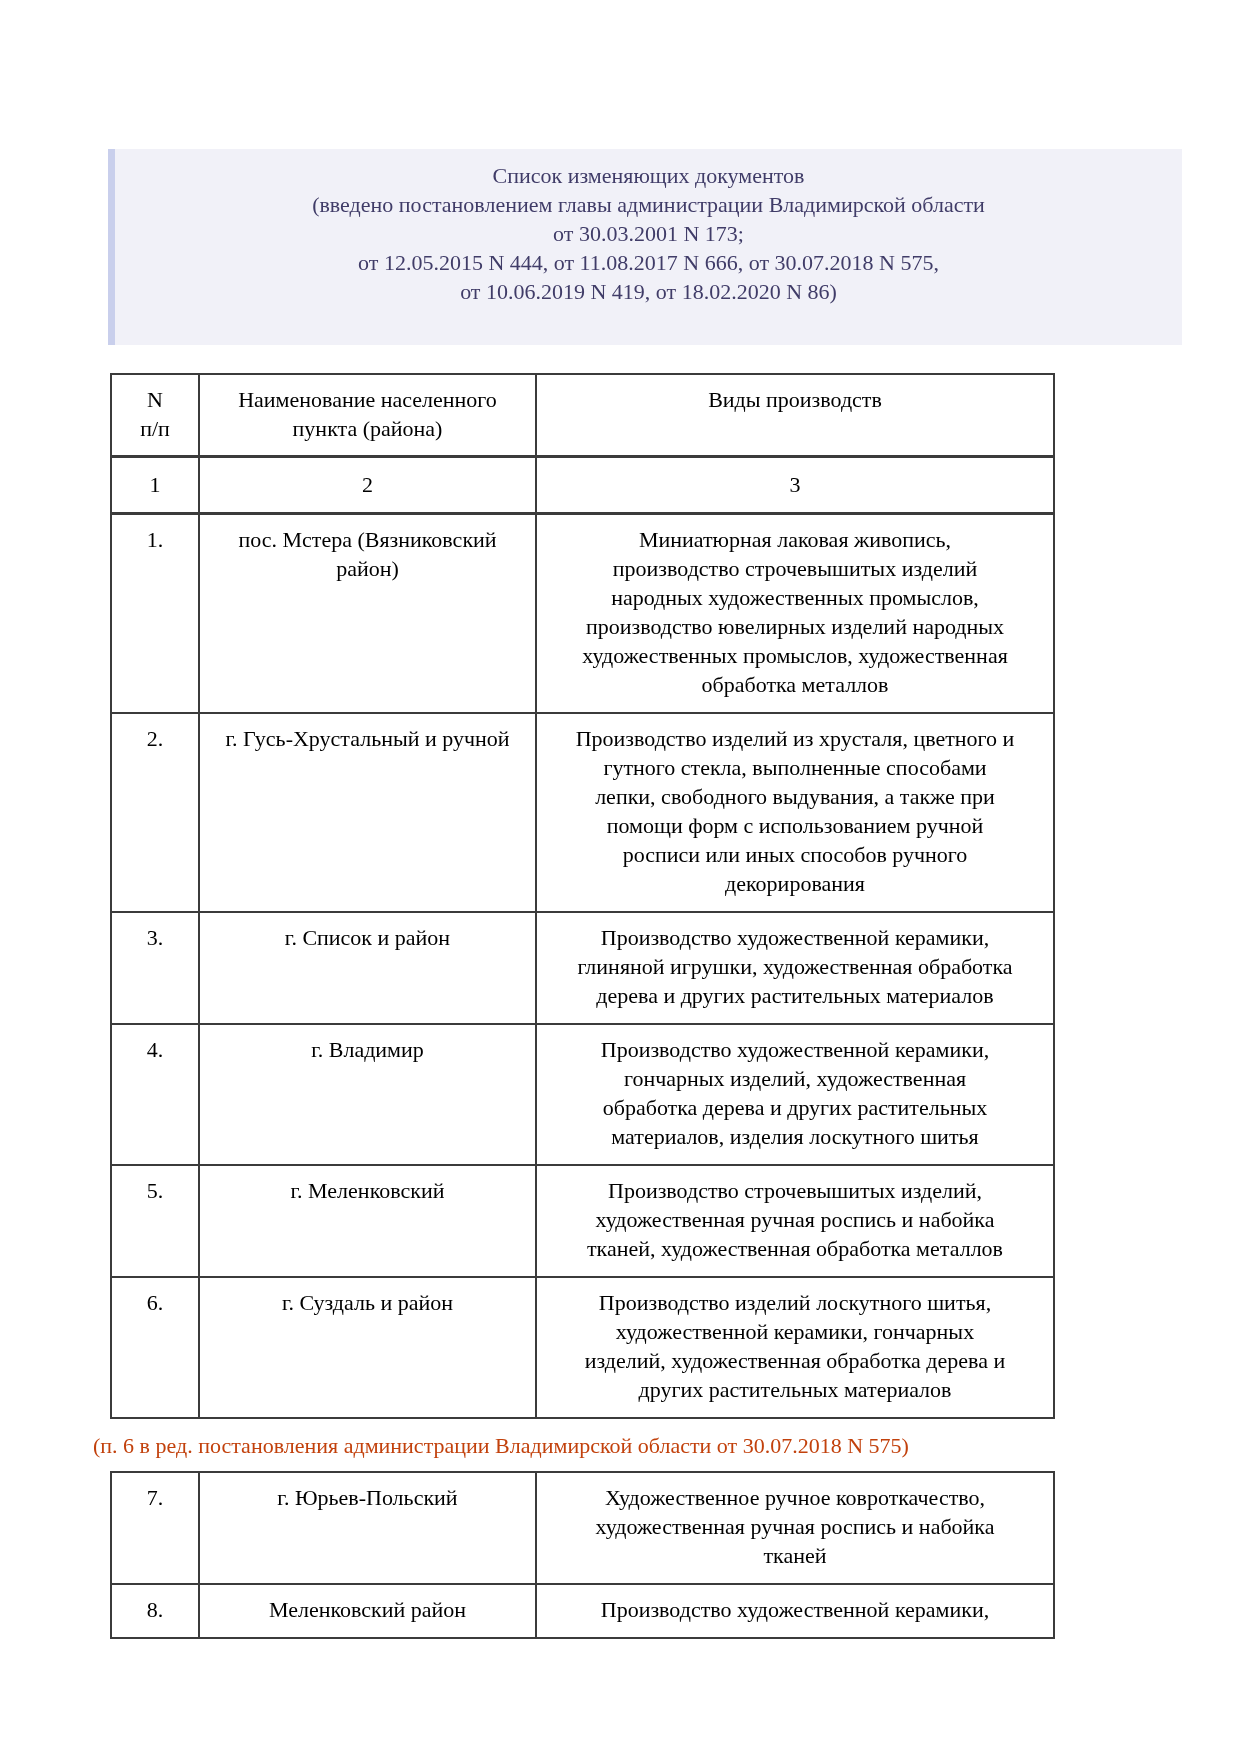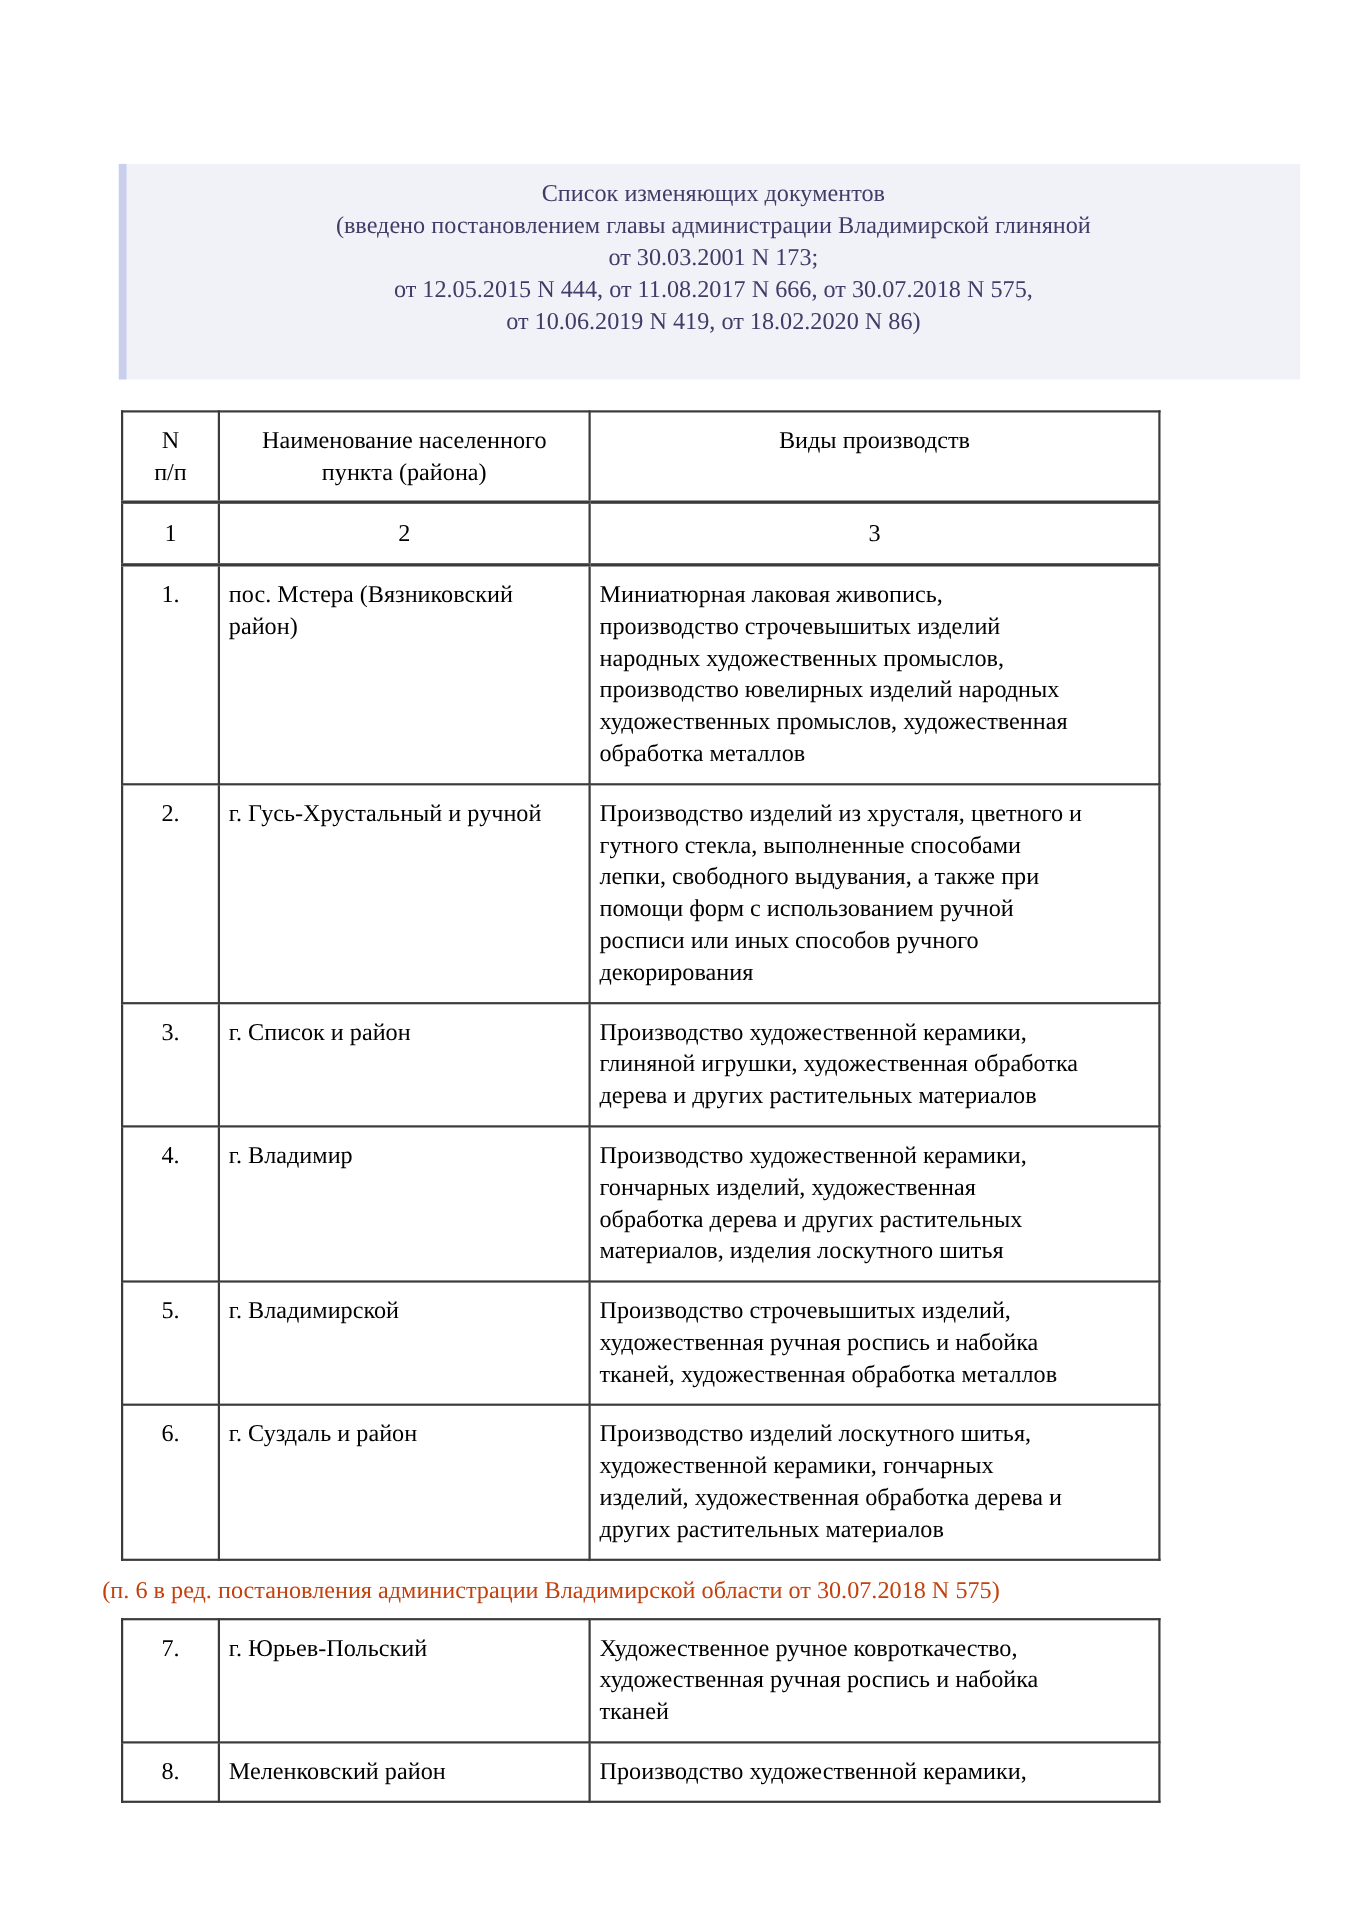--- a/index.html
+++ b/index.html
@@ -43,38 +43,38 @@
     text-align: center;
     border-bottom-width: 3px;
     padding: 10px 6px 12px 6px;
   }
   tr.nums-row td {
     text-align: center;
     border-bottom-width: 3px;
     padding: 12px 8px 13px 8px;
   }
   td.num-col { text-align: center; }
-  .pre { white-space: pre-line; }
+  .pre { white-space: pre-line; text-align: center; }
 
   .row6-note {
     margin-left: -17px;
     padding: 12px 0 11px 0;
     color: #c2410c;
     font-size: 22px; line-height: 29px;
     white-space: nowrap;
   }
 </style>
 </head>
 <body>
 
 <div class="page">
 
   <div class="amend-block">
     <div class="amend-line">Список изменяющих документов</div>
-    <div class="amend-line">(введено постановлением главы администрации Владимирской глиняной</div>
+    <div class="amend-line">(введено постановлением главы администрации Владимирской области</div>
     <div class="amend-line">от 30.03.2001 N 173;</div>
     <div class="amend-line">от 12.05.2015 N 444, от 11.08.2017 N 666, от 30.07.2018 N 575,</div>
     <div class="amend-line">от 10.06.2019 N 419, от 18.02.2020 N 86)</div>
   </div>
 
   <div class="table-wrap">
 
     <table class="doc">
       <colgroup>
         <col style="width:88px">
@@ -125,21 +125,21 @@
       <tr>
         <td class="num-col">4.</td>
         <td class="pre">г. Владимир</td>
         <td class="pre">Производство художественной керамики,
 гончарных изделий, художественная
 обработка дерева и других растительных
 материалов, изделия лоскутного шитья</td>
       </tr>
       <tr>
         <td class="num-col">5.</td>
-        <td class="pre">г. Владимирской</td>
+        <td class="pre">г. Меленковский</td>
         <td class="pre">Производство строчевышитых изделий,
 художественная ручная роспись и набойка
 тканей, художественная обработка металлов</td>
       </tr>
       <tr>
         <td class="num-col">6.</td>
         <td class="pre">г. Суздаль и район</td>
         <td class="pre">Производство изделий лоскутного шитья,
 художественной керамики, гончарных
 изделий, художественная обработка дерева и

